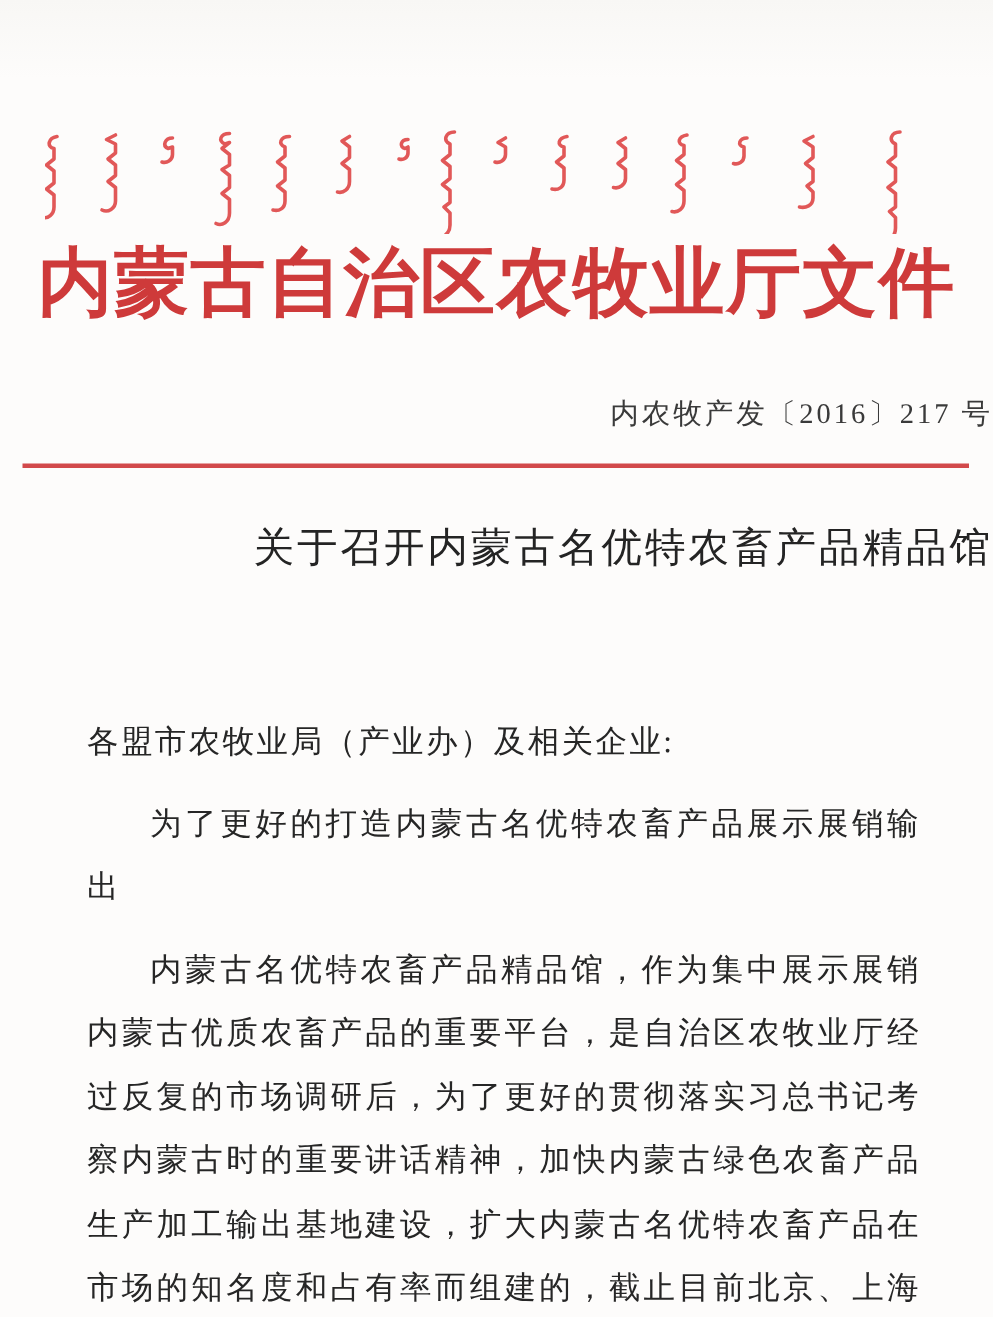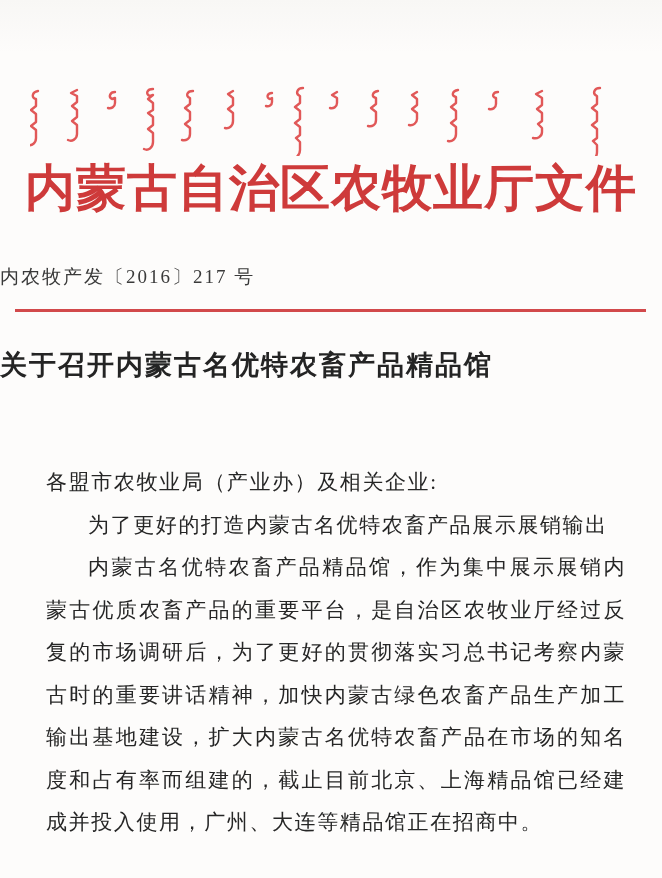--- a/index.html
+++ b/index.html
@@ -30,55 +30,55 @@
     font-weight: 700;
     letter-spacing: 1px;
     line-height: 76px;
     color: #ce3a3a;
     white-space: nowrap;
   }
   .doc-number {
     position: absolute;
     top: 264px; left: 0;
     width: 662px;
-    text-align: left;
+    text-align: right;
     font-size: 19px;
     letter-spacing: 2px;
     line-height: 26px;
     color: #3a3a3a;
   }
   .red-rule {
     position: absolute;
     top: 309px; left: 15px;
     width: 631px; height: 3px;
     background: #d2494b;
   }
   .doc-title {
     position: absolute;
     top: 342px; left: 0;
     width: 662px; margin: 0;
-    text-align: left;
+    text-align: right;
     font-size: 27px;
-    font-weight: 700;
+    font-weight: 400;
     letter-spacing: 2px;
     line-height: 46px;
     color: #242424;
   }
   .doc-title .line { display: block; }
   .body-text {
     position: absolute;
     top: 461px; left: 46px;
     width: 580px;
     font-size: 21px;
     line-height: 42.5px;
     letter-spacing: 1.6px;
     text-align: justify;
     color: #262626;
   }
-  .body-text p { margin: 0; }
+  .body-text p { margin: 12px; }
   .body-text .para { text-indent: 2em; }
 </style>
 </head>
 <body>
 
 <div class="page">
 
   <div class="mongolian">
     <svg viewBox="0 0 602 70" fill="none" stroke="#e15858" stroke-width="2.4" stroke-linecap="round" stroke-linejoin="round">
       <path d="M8 5 c-6 1 -7 7 -2 8 v7 l-5 4 5 4 v8 l-5 4 5 4 v8 c0 5 -4 8 -8 7"></path>

